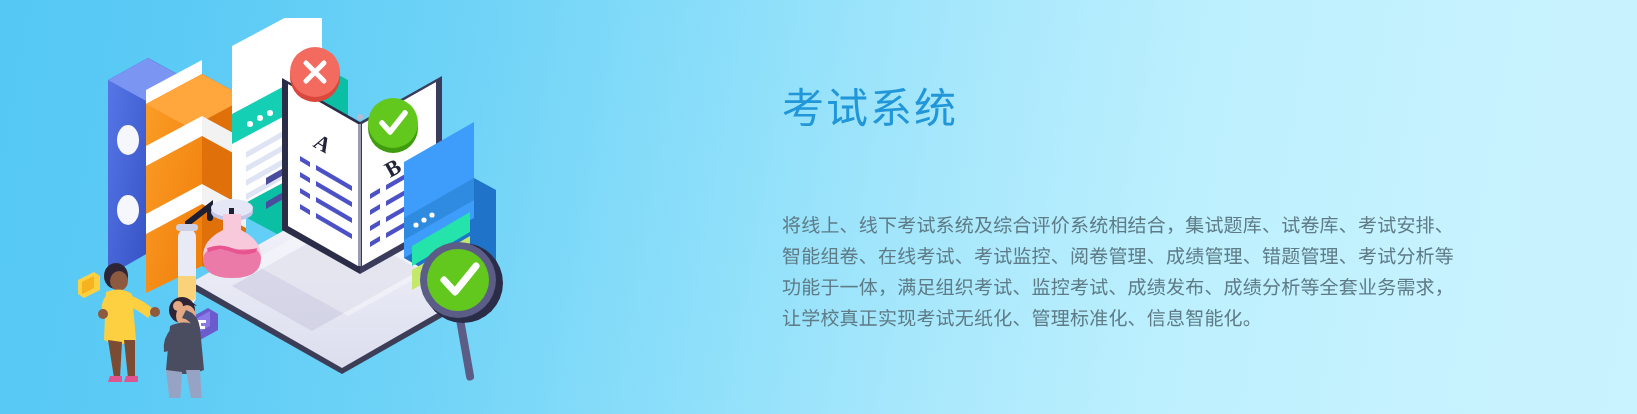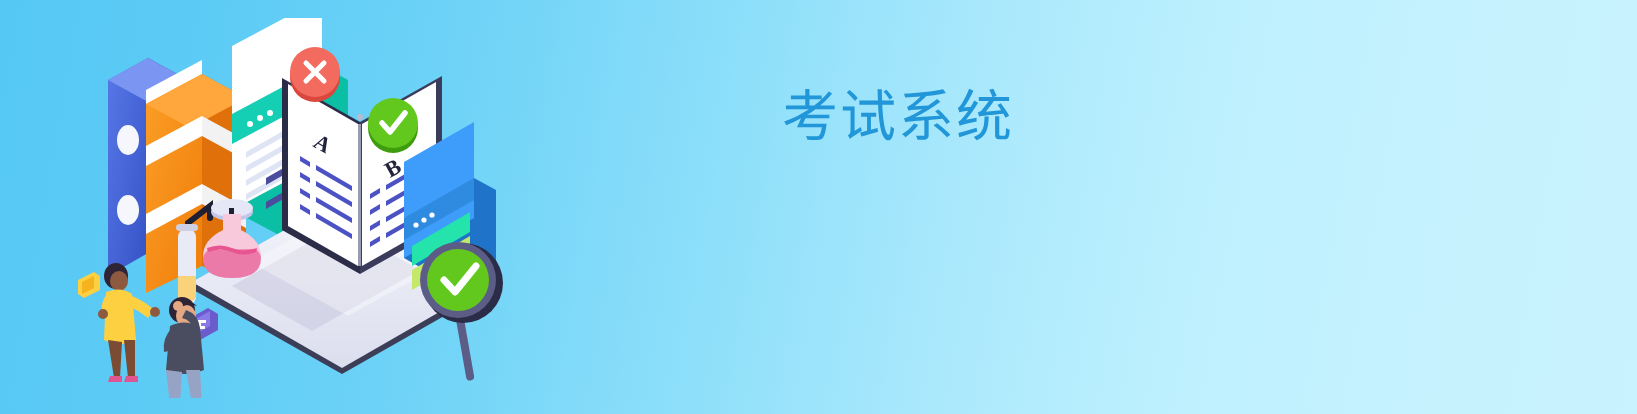--- a/index.html
+++ b/index.html
@@ -30,21 +30,21 @@
   }
 
   
   .content {
     position: absolute;
     left: 782px;
     top: 84px;
     width: 700px;
   }
   .title {
-    font-size: 56px;
+    font-size: 42px;
     line-height: 1.18;
     letter-spacing: 2px;
     color: #2196d8;
     font-weight: 400;
     margin: 0;
     white-space: nowrap;
   }
   .desc {
     margin: 0;
     padding-top: 76px;
@@ -252,15 +252,21 @@
         <path d="M106 352 l4 34 l10 0 l2 -32 z" fill="#97a3c4"></path>
         <path d="M126 352 l6 34 l10 0 l-2 -34 z" fill="#97a3c4"></path>
         <path d="M106 384 l14 0 l0 6 l-16 0 z" fill="#e0548f"></path>
         <path d="M130 384 l14 0 l0 6 l-16 0 z" fill="#e0548f"></path>
       </g>
     </svg>
   </div>
 
   <div class="content">
     <h1 class="title">考试系统</h1>
+    <p class="desc">
+      <span class="desc-line">将线上、线下考试系统及综合评价系统相结合，集试题库、试卷库、考试安排、</span>
+      <span class="desc-line">智能组卷、在线考试、考试监控、阅卷管理、成绩管理、错题管理、考试分析等</span>
+      <span class="desc-line">功能于一体，满足组织考试、监控考试、成绩发布、成绩分析等全套业务需求，</span>
+      <span class="desc-line">让学校真正实现考试无纸化、管理标准化、信息智能化。</span>
+    </p>
   </div>
 
 </div>
 
 </body></html>

